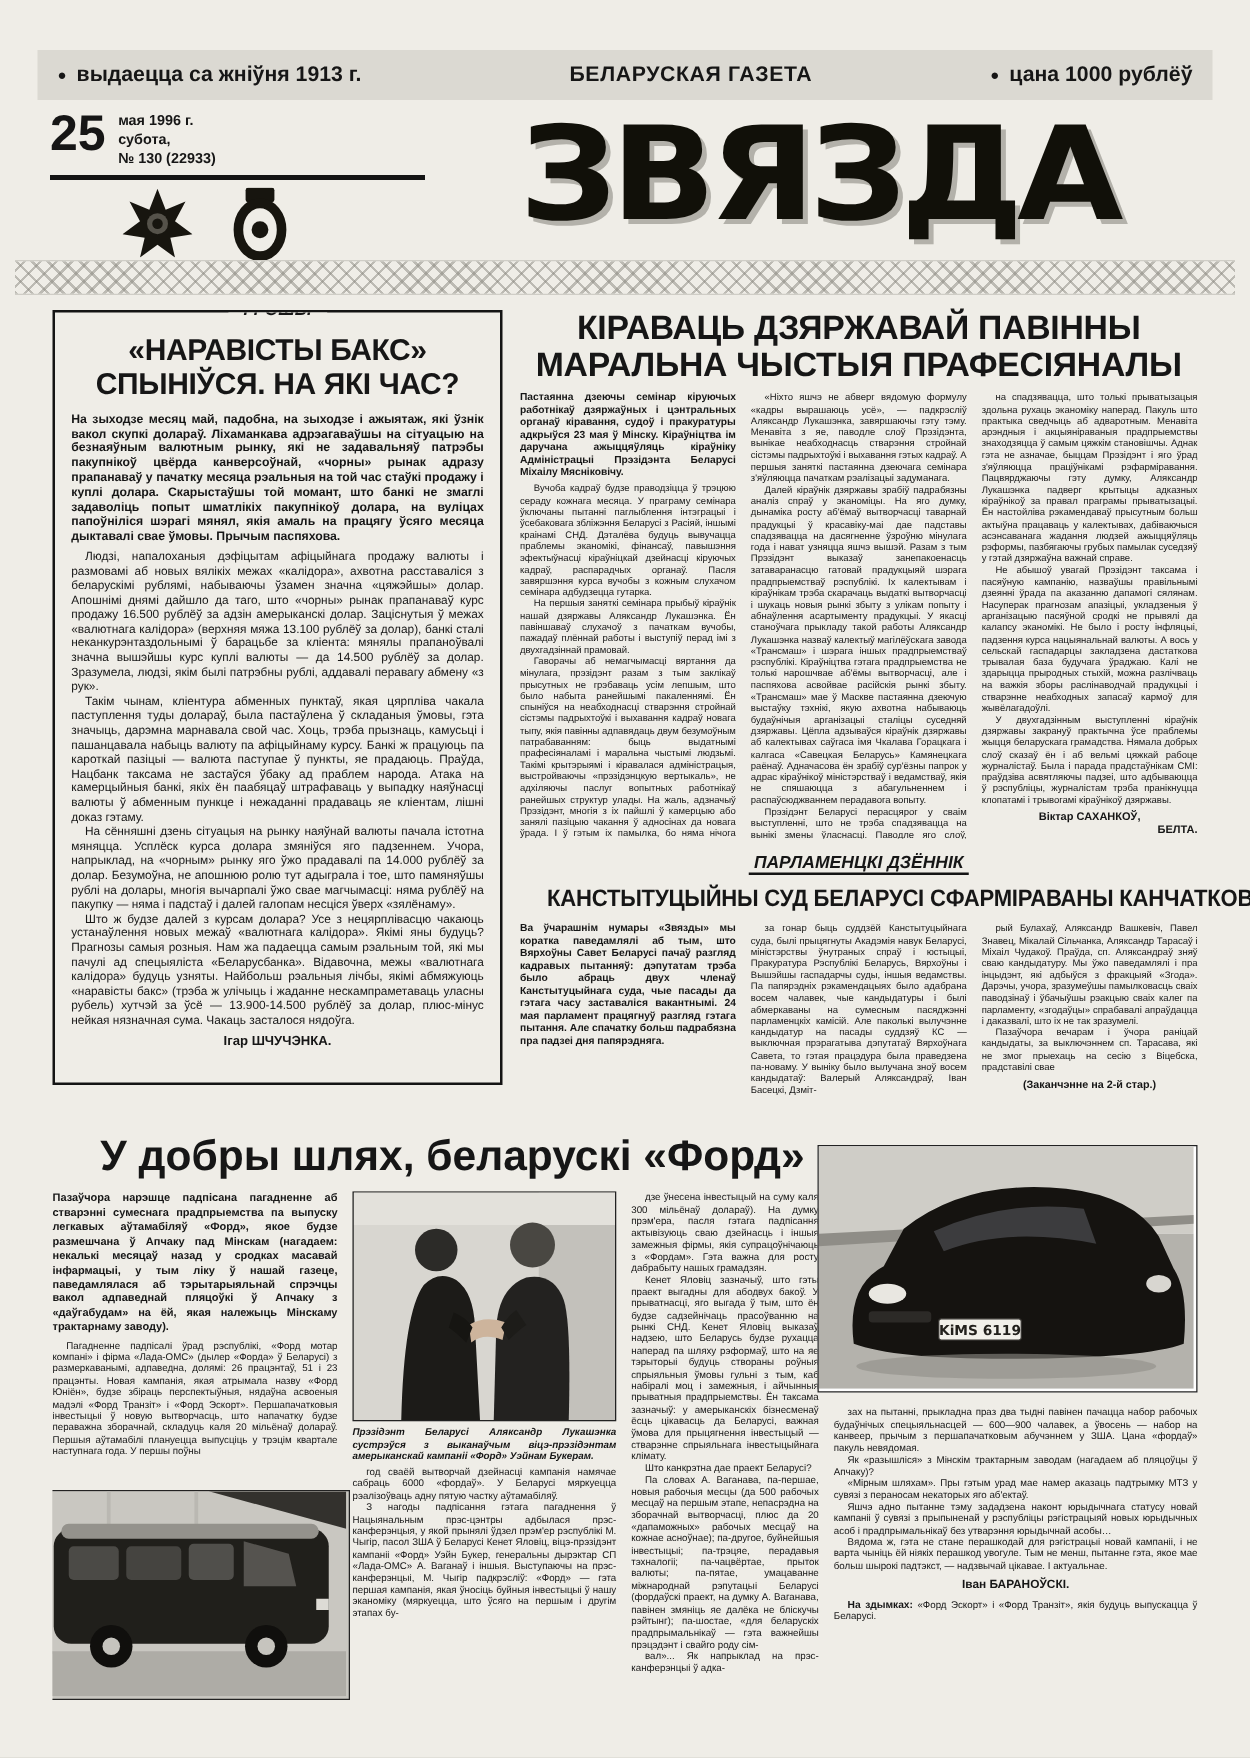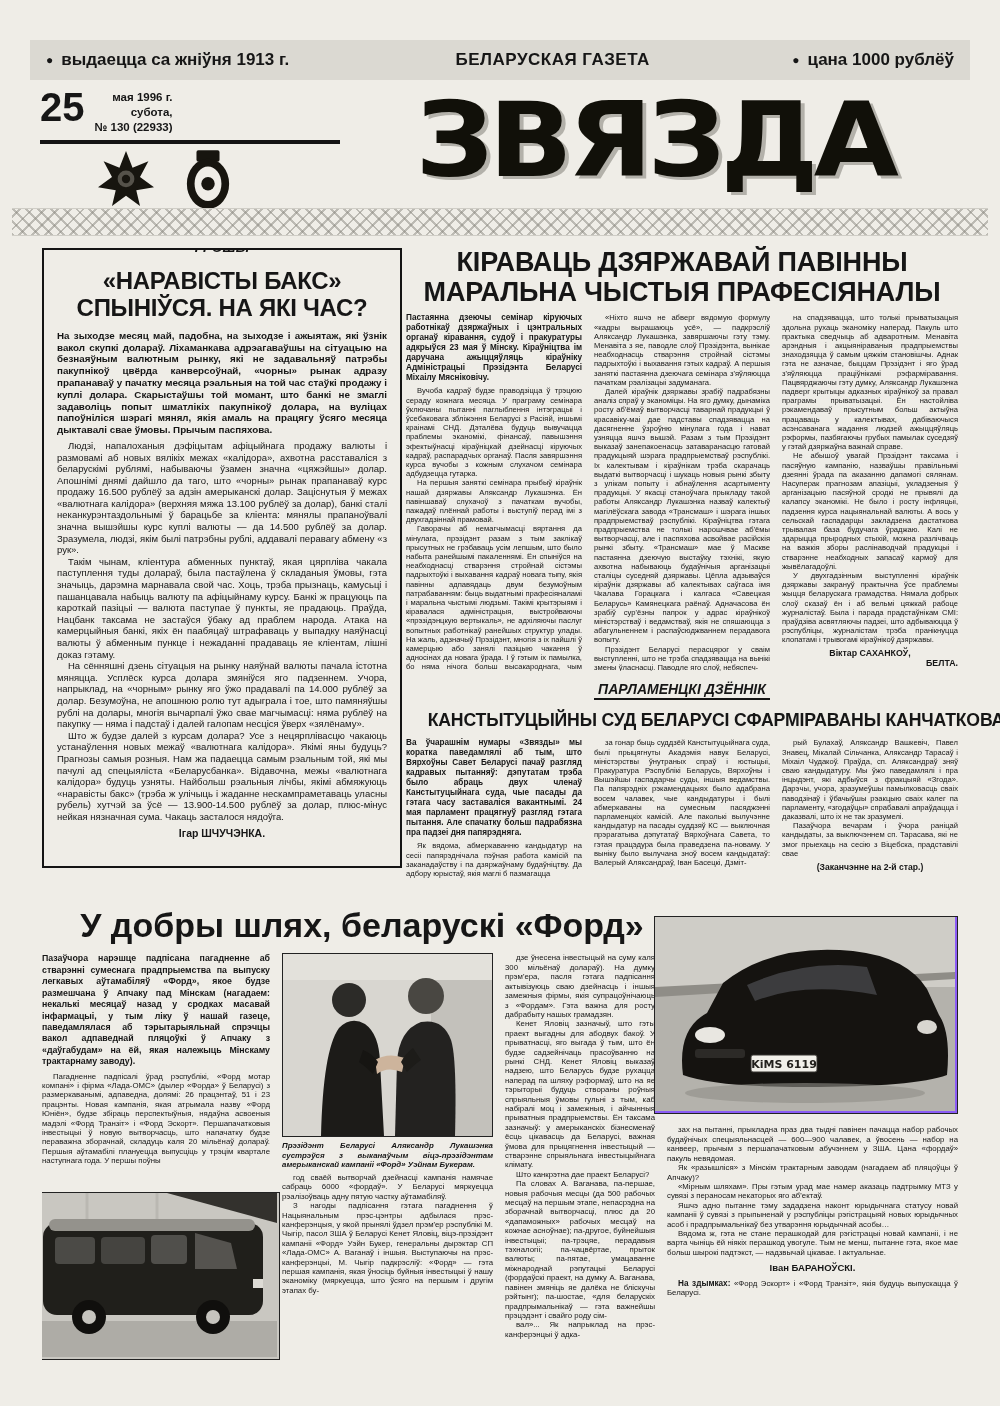--- a/index.html
+++ b/index.html
@@ -10,31 +10,31 @@
   .topbar{margin:0 30px;background:#dbd9d2;display:flex;justify-content:space-between;align-items:center;
           padding:9px 16px;font-weight:bold;font-size:17px;box-sizing:border-box;height:40px;}
   .tb-item{display:flex;align-items:center;gap:8px;}
   .bullet{font-size:12px;line-height:1;}
   .tb-center{letter-spacing:.5px;padding-left:24px;}
   
   .masthead{position:relative;margin:8px 40px 0;height:120px;}
   .date-row{display:flex;gap:10px;align-items:flex-start;}
   .day{font-size:40px;font-weight:bold;line-height:.95;}
   .datelines{padding-top:2px;}
-  p.dateline{margin:0;font-weight:bold;font-size:11.5px;line-height:1.3;text-align:right;}
+  p.dateline{margin:0;font-weight:bold;font-size:11.5px;line-height:1.3;text-align:left;}
   .date-rule{width:300px;border-top:4px solid #141414;margin-top:5px;}
   .medals{display:flex;gap:30px;padding-left:58px;margin-top:6px;align-items:flex-start;}
   .logo{position:absolute;right:-6px;top:-10px;}
   
   .ornament{height:26px;margin:0 12px;border-top:1px solid #cfcdc6;border-bottom:1px solid #cfcdc6;
     background:
       repeating-linear-gradient(45deg, rgba(138,136,128,.50) 0 2px, transparent 2px 9px),
       repeating-linear-gradient(-45deg, rgba(138,136,128,.50) 0 2px, transparent 2px 9px);}
   
-  .main-row{display:flex;gap:4px;padding:12px 42px 0;align-items:flex-start;}
+  .main-row{display:flex;gap:14px;padding:12px 42px 0;align-items:flex-start;}
   
   .money-box{position:relative;flex:0 0 360px;box-sizing:border-box;border:2.5px solid #141414;
              padding:14px 13px 6px;height:620px;overflow:hidden;}
   .section-tab{position:absolute;top:-10px;left:50%;transform:translateX(-50%);background:#efede7;
                padding:0 12px;font-style:italic;font-weight:bold;font-size:13.5px;white-space:nowrap;}
   .money-headline{margin:4px 0 8px;text-align:center;font-size:24px;line-height:1.12;font-weight:bold;letter-spacing:-0.3px;}
   .money-lead{margin:0 0 4px;font-weight:bold;font-size:9.8px;line-height:11.8px;text-align:justify;}
   .money-body{font-size:9.5px;line-height:11.6px;text-align:justify;}
   .para{margin:0;text-indent:11px;text-align:justify;}
   .byline{text-align:center;font-weight:bold;margin-top:4px;}
@@ -47,27 +47,27 @@
   .slead{margin:0 0 3px;font-weight:bold;font-size:8.2px;line-height:10px;text-align:justify;}
   .sem-byline{font-size:8.8px;line-height:10px;margin-top:3px;}
   .sem-byline2{font-size:8.8px;line-height:10px;text-align:right;font-weight:bold;}
   
   .parl{margin-top:10px;}
   .parl-label{display:table;margin:0 auto;font-style:italic;font-weight:bold;font-size:14px;
               border-bottom:2px solid #141414;padding:0 4px 1px;}
   .parl-headline{margin:4px 0 6px;text-align:center;white-space:nowrap;}
   .parl-headline span{display:inline-block;transform:scaleX(.93);transform-origin:center;
                       font-weight:bold;font-size:19px;letter-spacing:-0.2px;}
-  .parl-cols{display:flex;gap:12px;height:160px;overflow:hidden;justify-content:flex-end;}
+  .parl-cols{display:flex;gap:12px;height:160px;overflow:hidden;}
   .continuation{font-weight:bold;font-size:8.6px;text-align:center;margin-top:5px;}
   
   .ford{position:relative;margin:8px 42px 0;}
   .ford-headline{margin:0;width:640px;text-align:center;font-size:34px;font-weight:bold;line-height:1.15;}
   .car-photo{position:absolute;top:10px;right:0;width:302px;height:196px;border:1px solid #222;
-             background:#8b5cf6;overflow:hidden;}
+             background:#ffffff;overflow:hidden;}
   .ford-cols{display:flex;gap:12px;margin-top:8px;height:446px;overflow:hidden;}
   .fc{font-size:7.8px;line-height:9.4px;text-align:justify;min-width:0;}
   .fc1{flex:0 0 228px;}
   .fc2{flex:0 0 211px;}
   .fc3{flex:0 0 150px;}
   .fc4{flex:1;padding-top:172px;}
   .flead{margin:0 0 4px;font-weight:bold;font-size:8.8px;line-height:11.4px;text-align:justify;}
   .hand-photo{width:211px;height:184px;border:1px solid #222;background:#d6d4ce;overflow:hidden;box-sizing:border-box;}
   .caption{margin:4px 0 3px;font-weight:bold;font-style:italic;font-size:7.9px;line-height:9.5px;text-align:justify;}
   .van-photo{width:252px;height:166px;margin:26px 0 0 -16px;border:1px solid #222;background:#c9c7c1;overflow:hidden;}
@@ -178,21 +178,20 @@
       </div>
 
       <div class="parl">
         <div class="parl-label">ПАРЛАМЕНЦКІ ДЗЁННІК</div>
         <h2 class="parl-headline">
           <span>КАНСТЫТУЦЫЙНЫ СУД БЕЛАРУСІ СФАРМІРАВАНЫ КАНЧАТКОВА</span>
         </h2>
         <div class="parl-cols">
           <div class="scol">
             <p class="slead">Ва ўчарашнім нумары «Звязды» мы коратка паведамлялі аб тым, што Вярхоўны Савет Беларусі пачаў разгляд кадравых пытанняў: дэпутатам трэба было абраць двух членаў Канстытуцыйнага суда, чые пасады да гэтага часу заставаліся вакантнымі. 24 мая парламент працягнуў разгляд гэтага пытання. Але спачатку больш падрабязна пра падзеі дня папярэдняга.</p>
-            <p class="para">Як вядома, абмеркаванню кандыдатур на сесіі папярэднічала пэўная работа камісій па заканадаўству і па дзяржаўнаму будаўніцтву. Да адбору юрыстаў, якія маглі б пазмагацца</p>
           </div>
           <div class="scol">
             <div>
                 <p class="para">за гонар быць суддзёй Канстытуцыйнага суда, былі прыцягнуты Акадэмія навук Беларусі, міністэрствы ўнутраных спраў і юстыцыі, Пракуратура Рэспублікі Беларусь, Вярхоўны і Вышэйшы гаспадарчы суды, іншыя ведамствы. Па папярэдніх рэкамендацыях было адабрана восем чалавек, чые кандыдатуры і былі абмеркаваны на сумесным пасяджэнні парламенцкіх камісій. Але паколькі вылучэнне кандыдатур на пасады суддзяў КС — выключная прэрагатыва дэпутатаў Вярхоўнага Савета, то гэтая працэдура была праведзена па-новаму. У выніку было вылучана зноў восем кандыдатаў: Валерый Аляксандраў, Іван Басецкі, Дзміт-</p>
               </div>
           </div>
           <div class="scol">
             <div>
                 <p class="para">рый Булахаў, Аляксандр Вашкевіч, Павел Знавец, Мікалай Сільчанка, Аляксандр Тарасаў і Міхаіл Чудакоў. Праўда, сп. Аляксандраў зняў сваю кандыдатуру. Мы ўжо паведамлялі і пра інцыдэнт, які адбыўся з фракцыяй «Згода». Дарэчы, учора, зразумеўшы памылковасць сваіх паводзінаў і ўбачыўшы рэакцыю сваіх калег па парламенту, «згодаўцы» спрабавалі апраўдацца і даказвалі, што іх не так зразумелі.</p>
                 <p class="para">Пазаўчора вечарам і ўчора раніцай кандыдаты, за выключэннем сп. Тарасава, які не змог прыехаць на сесію з Віцебска, прадставілі свае</p>

